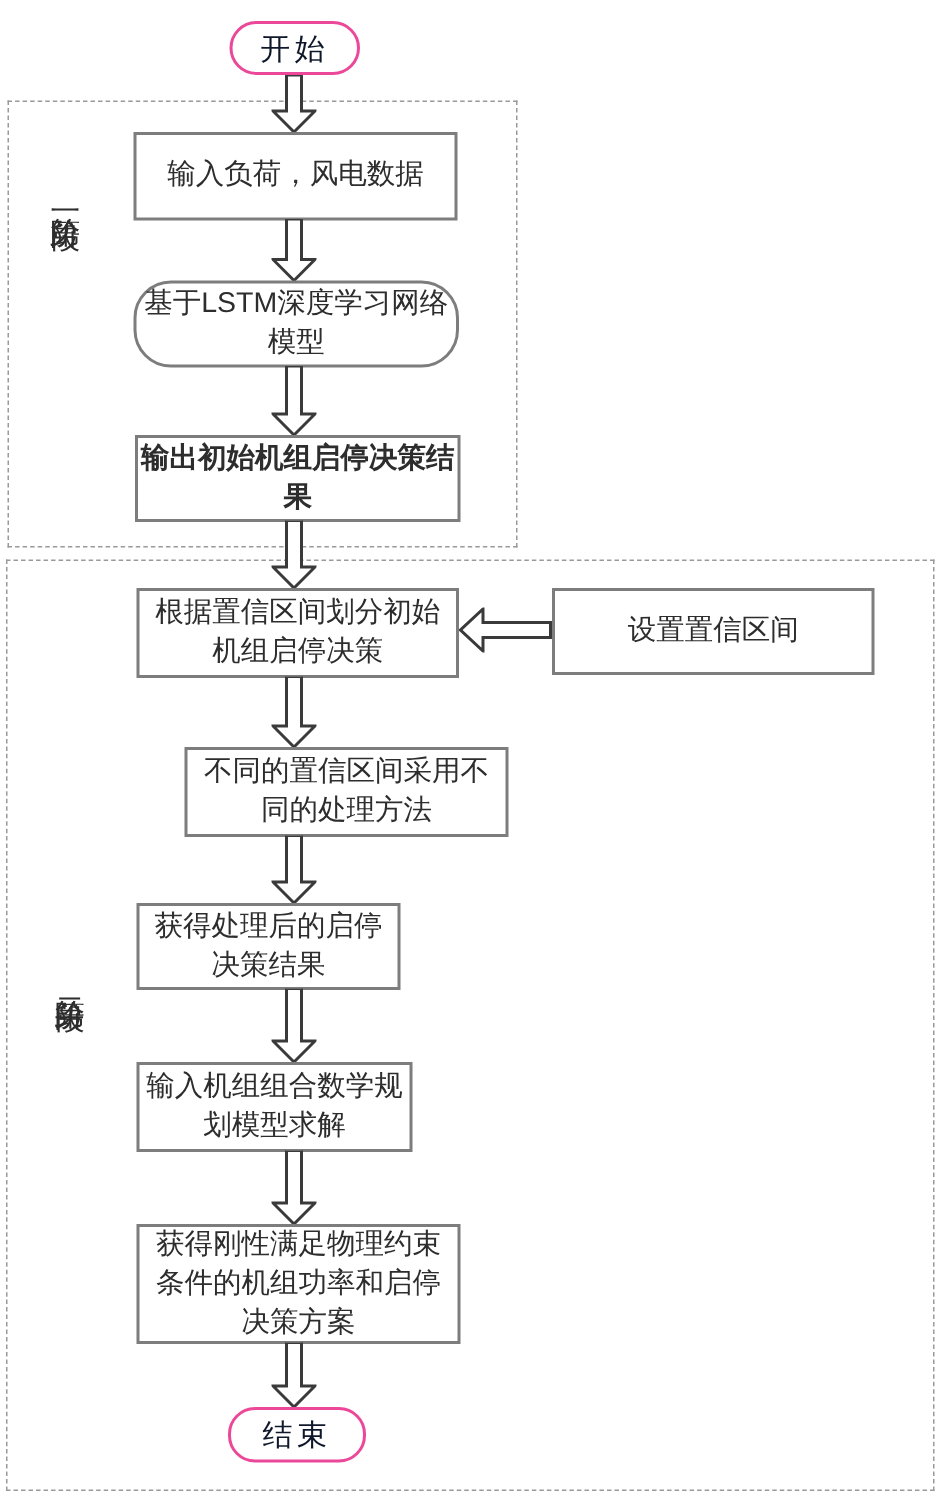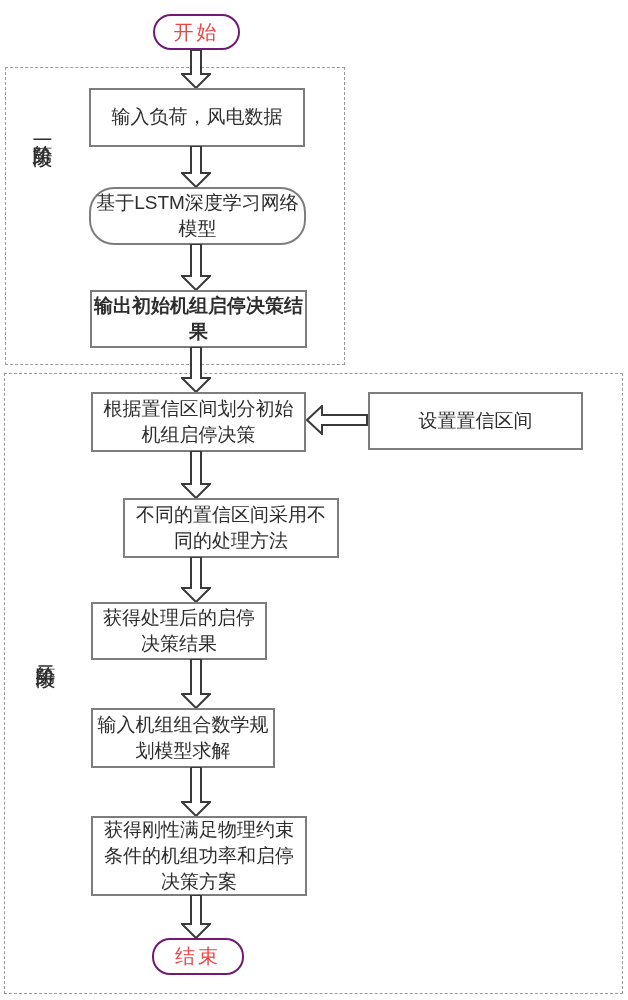--- a/index.html
+++ b/index.html
@@ -40,30 +40,30 @@
     justify-content: center;
     text-align: center;
     font-size: 19px;
     line-height: 1.38;
     padding: 2px;
     box-sizing: border-box;
     color: #2d2d2d;
   }
   .terminal {
     position: absolute;
-    border: 2px solid #701a75;
+    border: 2px solid #ec4899;
     border-radius: 18px;
     background: #ffffff;
     display: flex;
     align-items: center;
     justify-content: center;
     font-size: 20px;
     letter-spacing: 3px;
     box-sizing: border-box;
-    color: #ef4444;
+    color: #0f172a;
     text-align: center;
   }
   .arrow {
     position: absolute;
     line-height: 0;
   }
   .arrow svg polygon {
     fill: #ffffff;
     stroke: #3a3a3a;
     stroke-width: 2;

